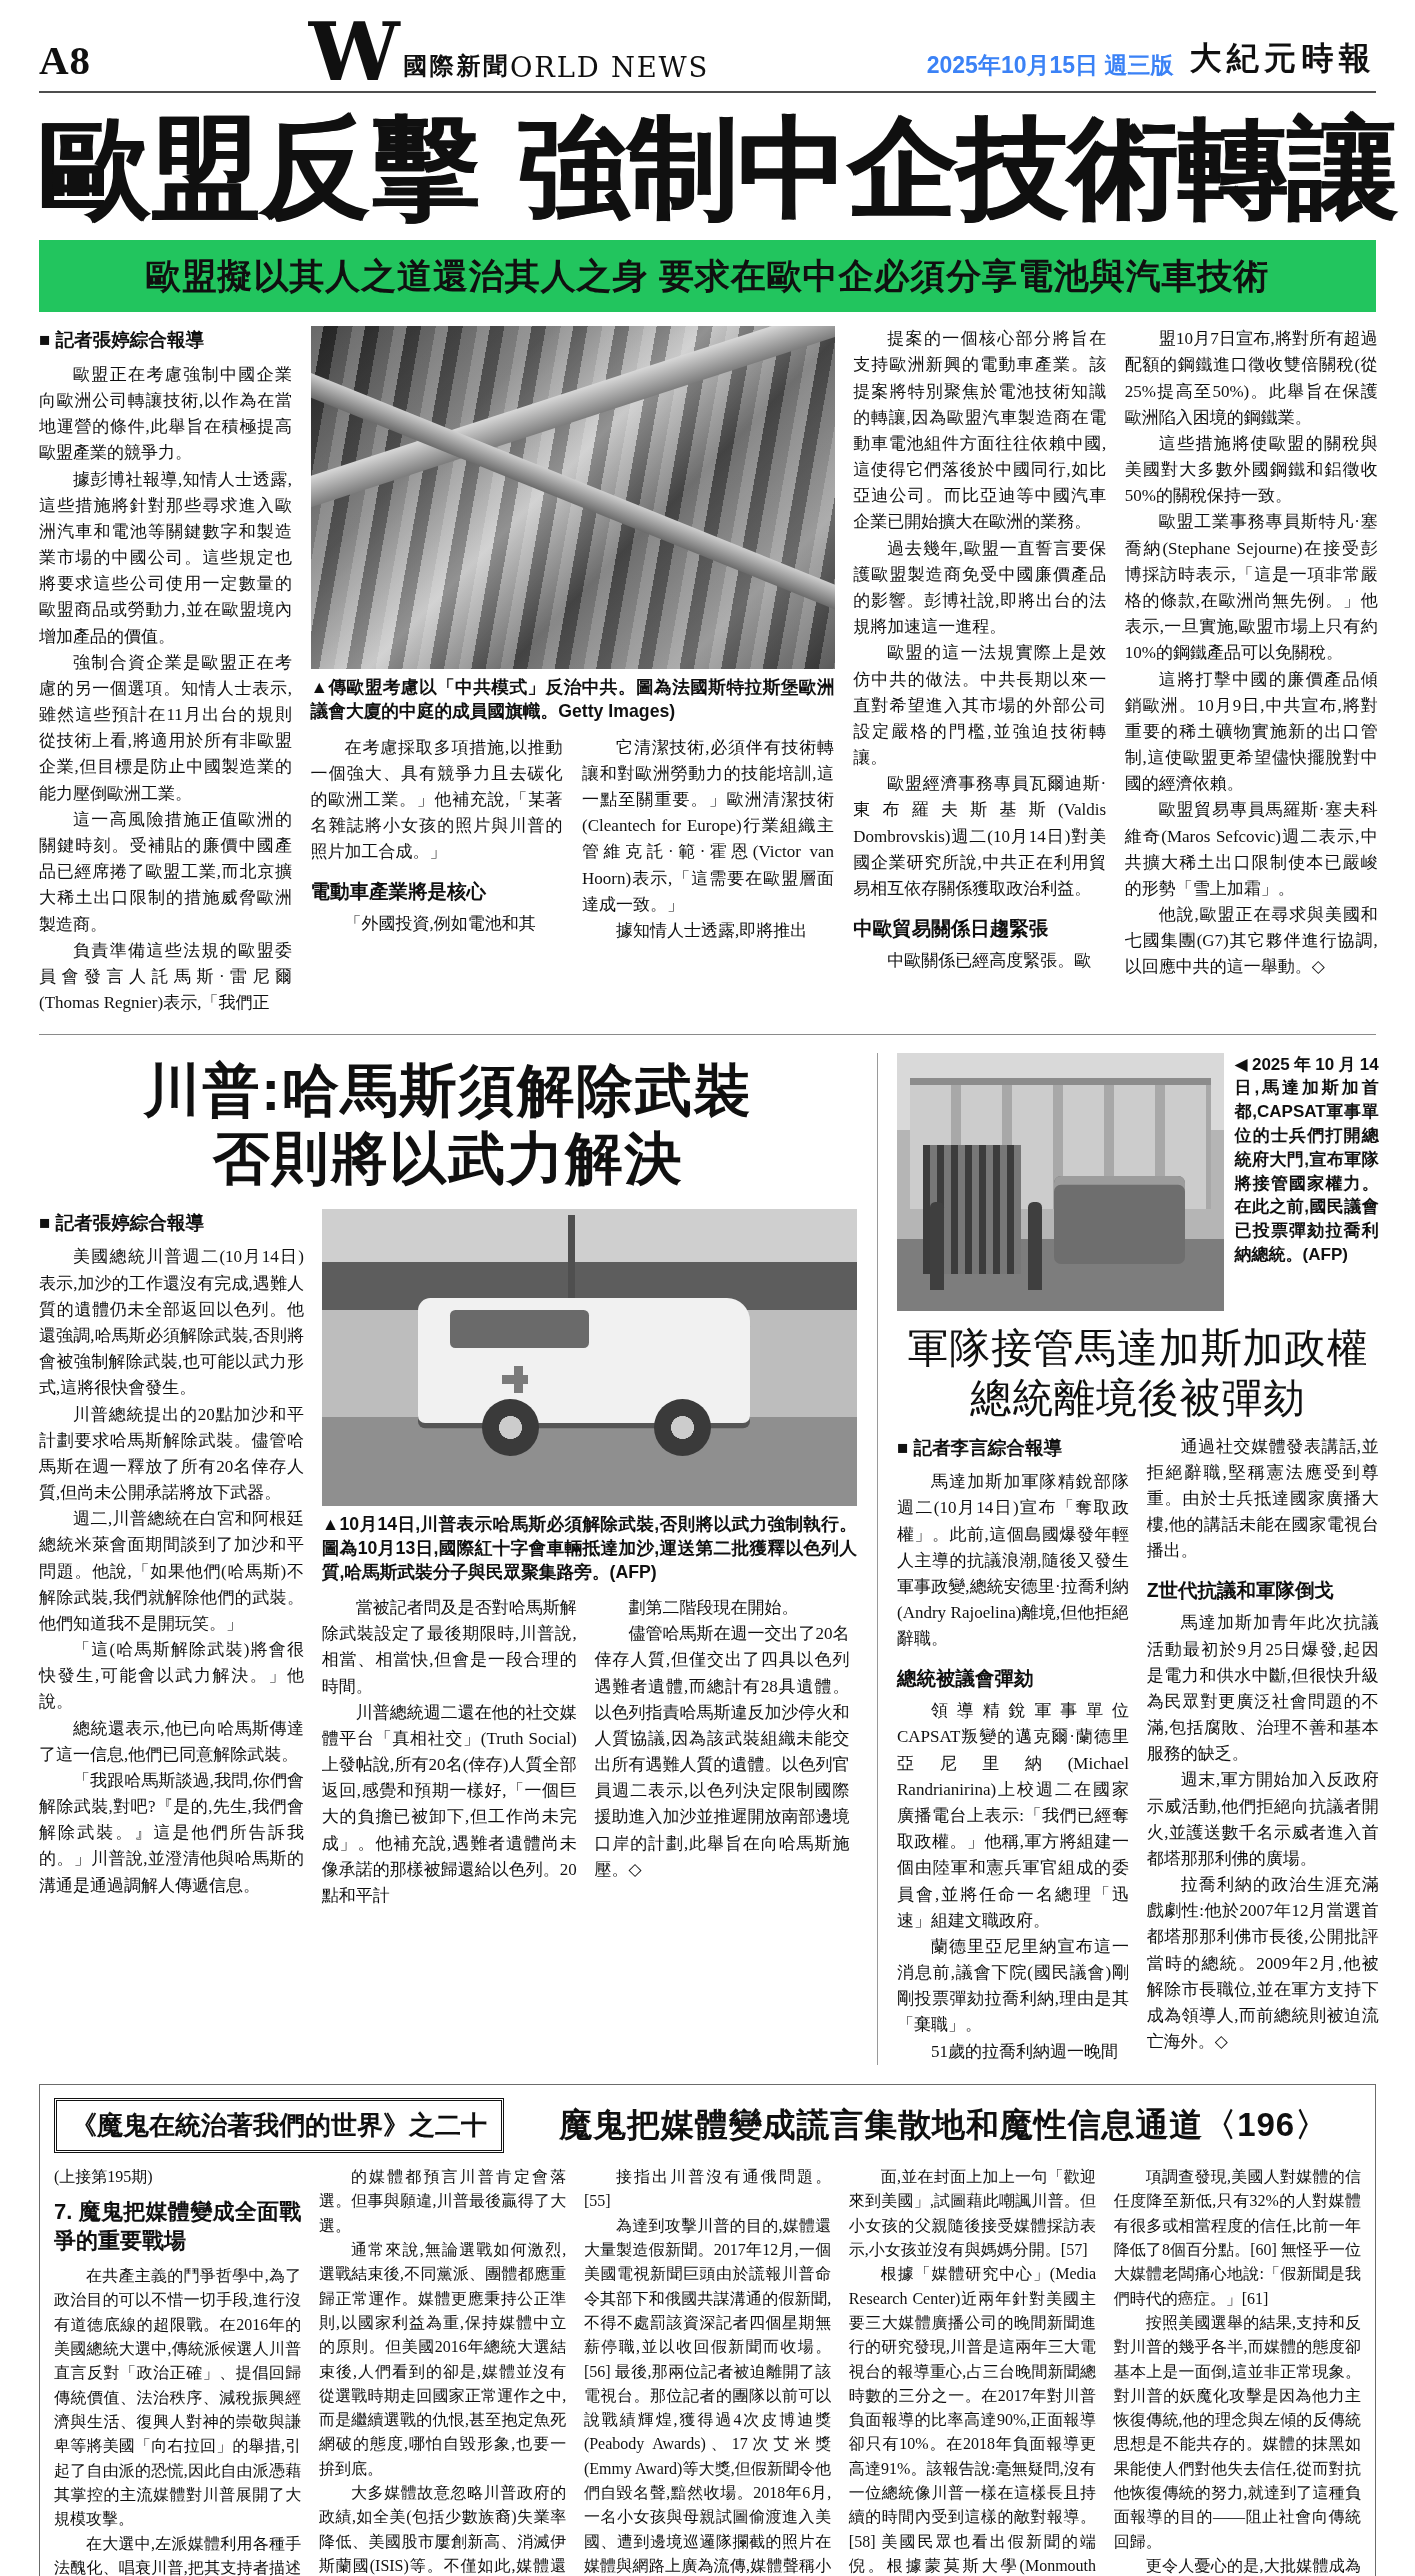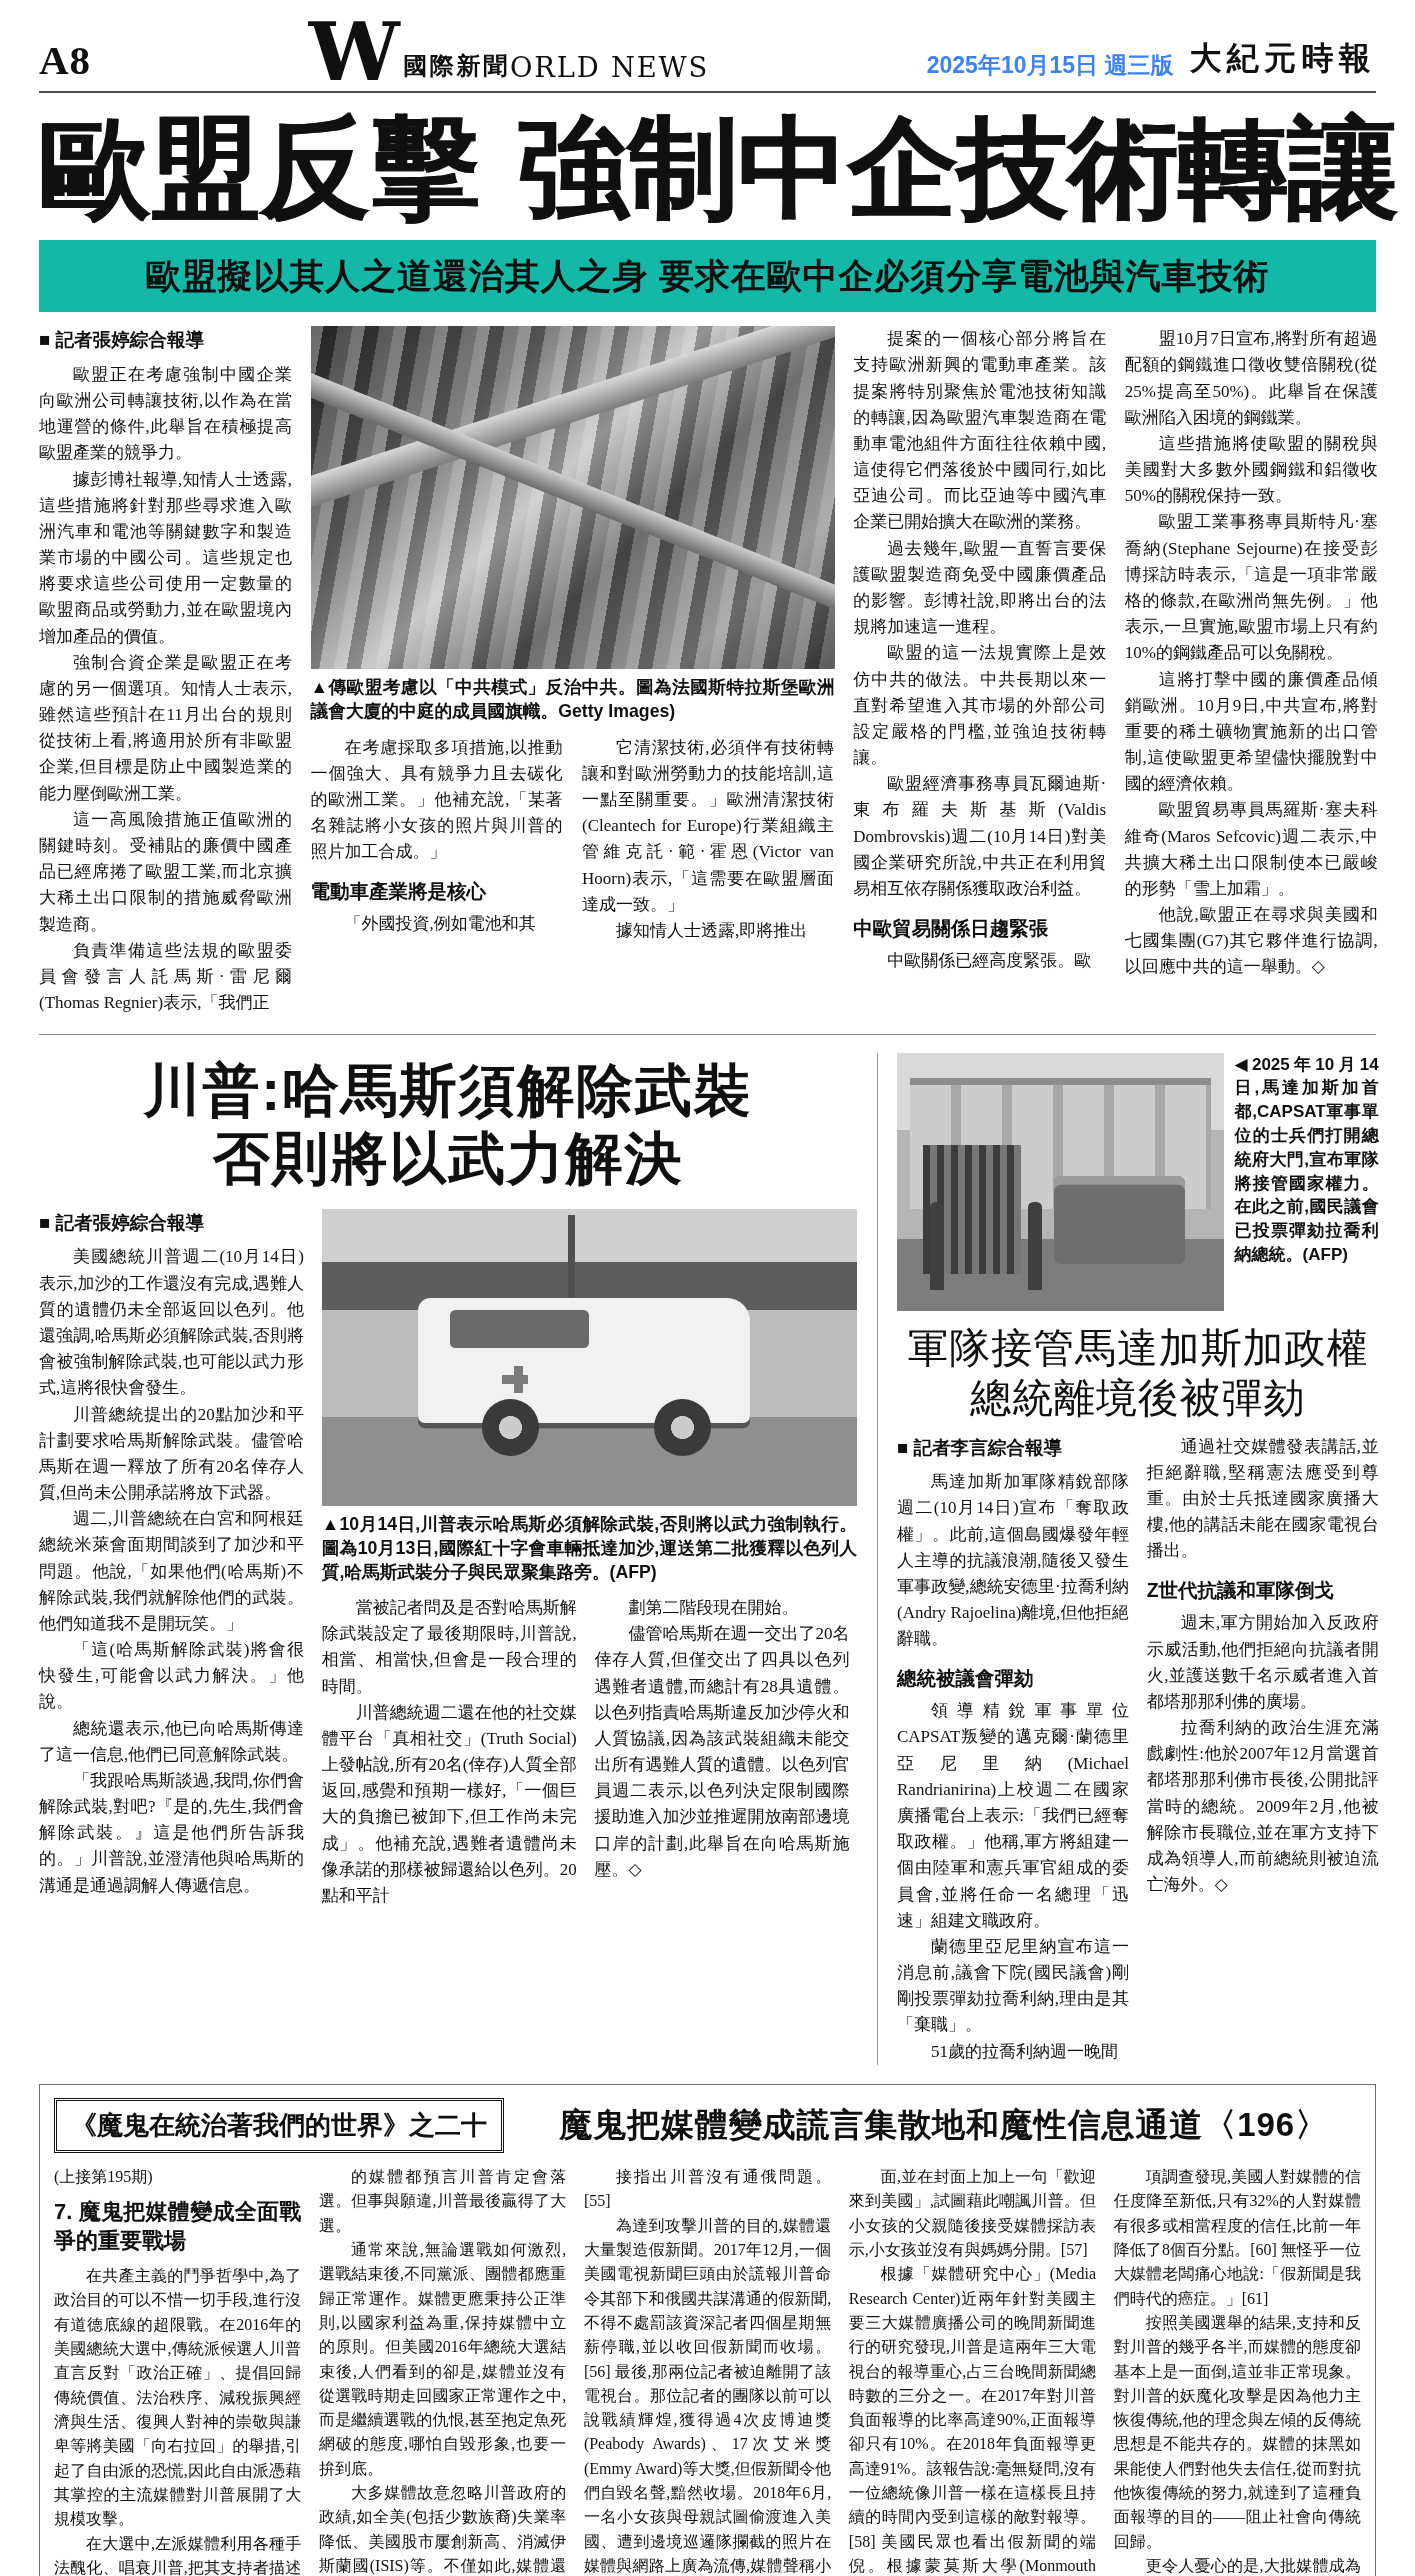--- a/index.html
+++ b/index.html
@@ -11,21 +11,21 @@
   .mast-center{display:flex;align-items:flex-end;gap:3.5px;}
   .mast-w{font-size:81px;line-height:0.8;font-weight:bold;font-family:"DejaVu Serif",serif;}
   .mast-stack{display:flex;line-height:1.05;padding-bottom:1.8px;}
   .mast-zh{font-size:24px;font-weight:bold;letter-spacing:2.7px;}
   .mast-en{font-size:27.4px;letter-spacing:1.8px;font-family:"DejaVu Serif",serif;}
   .mast-right{display:flex;align-items:flex-end;gap:16px;padding-bottom:3.5px;}
   .mast-date{font-family:"Liberation Sans","DejaVu Sans",sans-serif;font-weight:bold;font-size:23px;color:#3b82f6;}
   .mast-paper{font-size:32px;font-weight:900;letter-spacing:5.3px;font-family:"DejaVu Serif",serif;}
   
   .main-headline{font-size:110px;font-weight:900;text-align:center;letter-spacing:0px;line-height:1.08;margin:16px 0 12.4px 0;white-space:nowrap;text-shadow:1.8px 0 0 currentColor;font-family:"DejaVu Serif","Liberation Serif",serif;}
-  .deck{background:#14b8a6;font-family:"Liberation Sans","DejaVu Sans",sans-serif;font-weight:bold;font-size:35px;text-align:center;padding:12.4px 5.3px;margin-bottom:14px;letter-spacing:0.9px;}
+  .deck{background:#22c55e;font-family:"Liberation Sans","DejaVu Sans",sans-serif;font-weight:bold;font-size:35px;text-align:center;padding:12.4px 5.3px;margin-bottom:14px;letter-spacing:0.9px;}
   
   .cols{display:flex;gap:18.6px;}
   .col{flex:none;font-size:17px;line-height:1.54;text-align:justify;}
   .col p{margin:0;text-indent:2em;}
   .byline{font-family:"Liberation Sans","DejaVu Sans",sans-serif;font-weight:bold;font-size:18.6px;text-indent:0 !important;margin:0 0 7px 0 !important;}
   .inhead{font-family:"Liberation Sans","DejaVu Sans",sans-serif;font-weight:bold;font-size:19.5px;margin:10.6px 0 5.3px 0;text-indent:0;}
   .caption{font-family:"Liberation Sans","DejaVu Sans",sans-serif;font-weight:bold;font-size:17.7px;line-height:1.35;margin:7px 0 10.6px 0;text-align:justify;}
   
   .photo{position:relative;width:100%;overflow:hidden;background:#9a9a9a;}
   .photo-eu{height:343px;background:
@@ -209,20 +209,21 @@
           <p class="byline">■ 記者李言綜合報導</p>
           <p>馬達加斯加軍隊精銳部隊週二(10月14日)宣布「奪取政權」。此前,這個島國爆發年輕人主導的抗議浪潮,隨後又發生軍事政變,總統安德里·拉喬利納(Andry Rajoelina)離境,但他拒絕辭職。</p>
           <h4 class="inhead">總統被議會彈劾</h4>
           <p>領導精銳軍事單位CAPSAT叛變的邁克爾·蘭德里亞尼里納(Michael Randrianirina)上校週二在國家廣播電台上表示:「我們已經奪取政權。」他稱,軍方將組建一個由陸軍和憲兵軍官組成的委員會,並將任命一名總理「迅速」組建文職政府。</p>
           <p>蘭德里亞尼里納宣布這一消息前,議會下院(國民議會)剛剛投票彈劾拉喬利納,理由是其「棄職」。</p>
           <p>51歲的拉喬利納週一晚間</p>
         </div>
         <div class="col">
           <p>通過社交媒體發表講話,並拒絕辭職,堅稱憲法應受到尊重。由於士兵抵達國家廣播大樓,他的講話未能在國家電視台播出。</p>
           <h4 class="inhead">Z世代抗議和軍隊倒戈</h4>
+          <p>馬達加斯加青年此次抗議活動最初於9月25日爆發,起因是電力和供水中斷,但很快升級為民眾對更廣泛社會問題的不滿,包括腐敗、治理不善和基本服務的缺乏。</p>
           <p>週末,軍方開始加入反政府示威活動,他們拒絕向抗議者開火,並護送數千名示威者進入首都塔那那利佛的廣場。</p>
           <p>拉喬利納的政治生涯充滿戲劇性:他於2007年12月當選首都塔那那利佛市長後,公開批評當時的總統。2009年2月,他被解除市長職位,並在軍方支持下成為領導人,而前總統則被迫流亡海外。◇</p>
         </div>
       </div>
     </div>
   </div>
 
   <div class="devilbox">
     <div class="devil-header">
       <div class="series-box">《魔鬼在統治著我們的世界》之二十</div>

